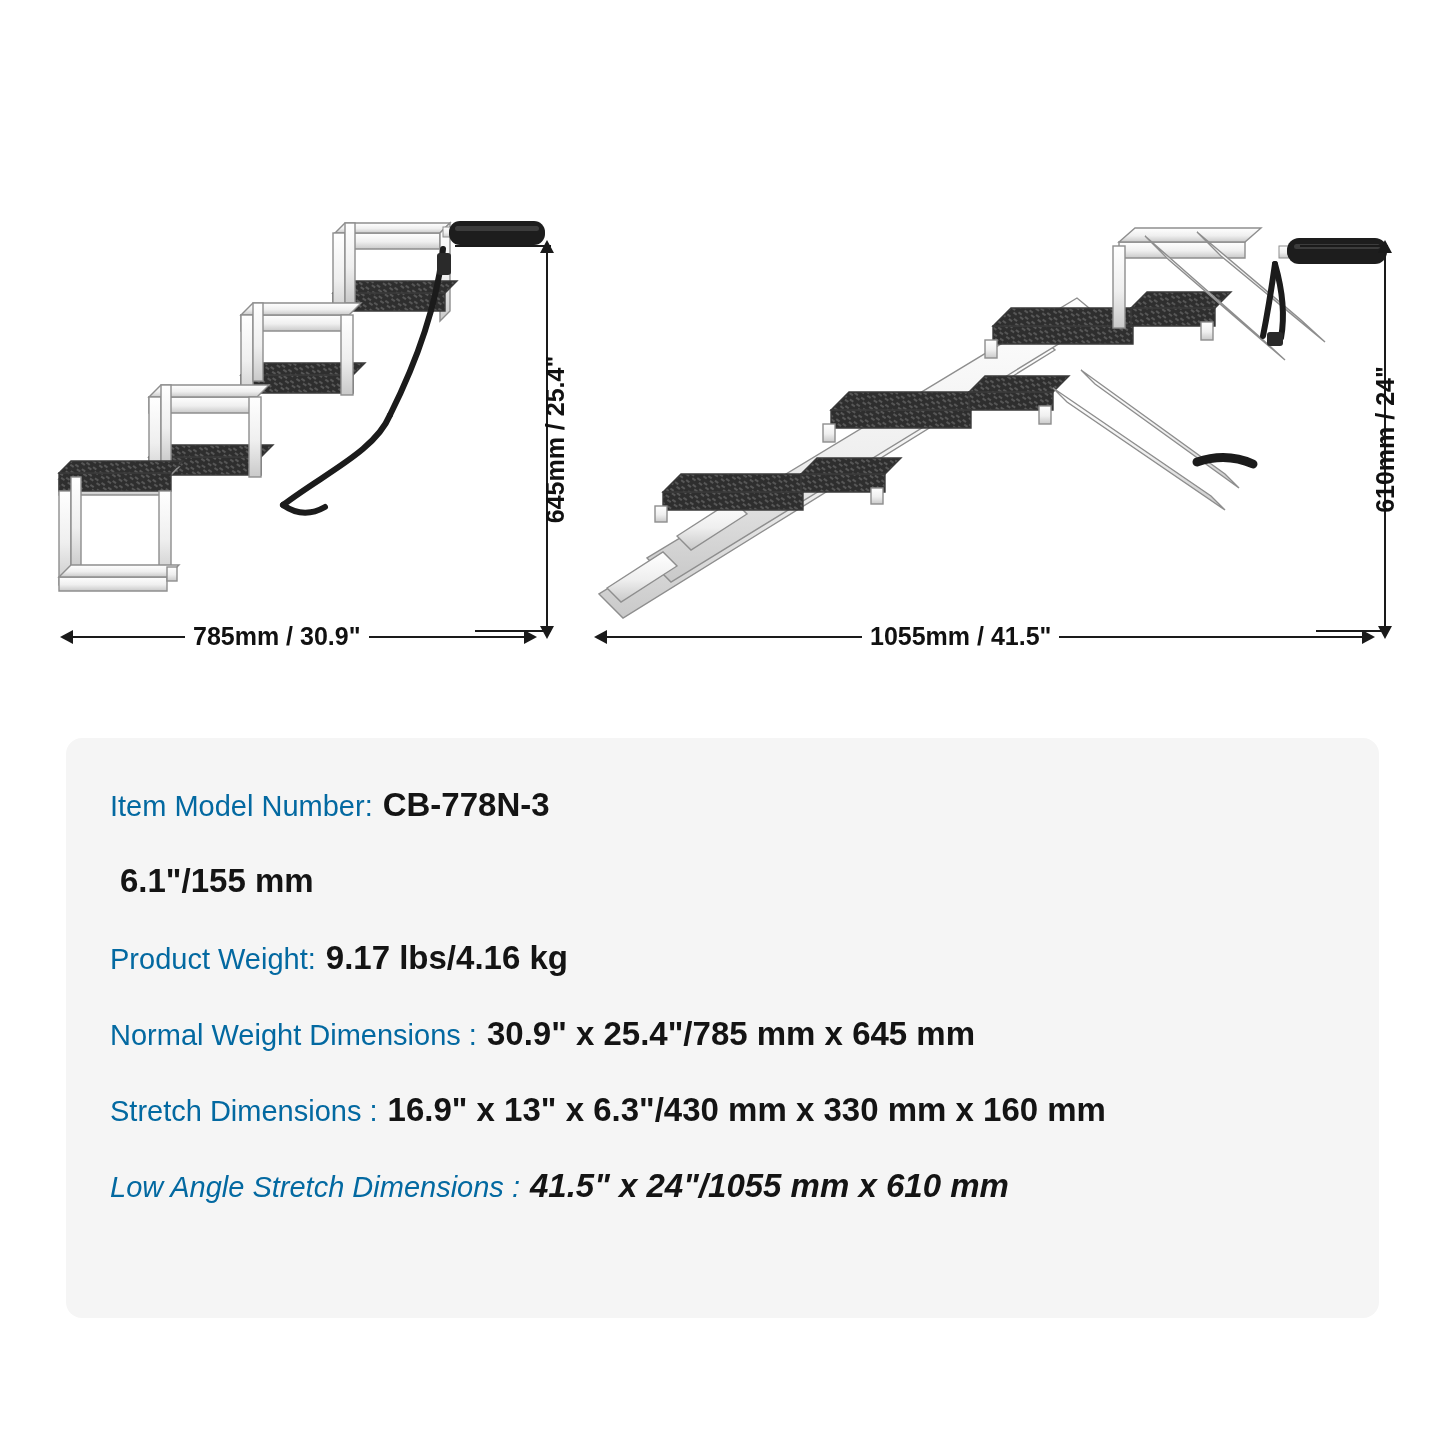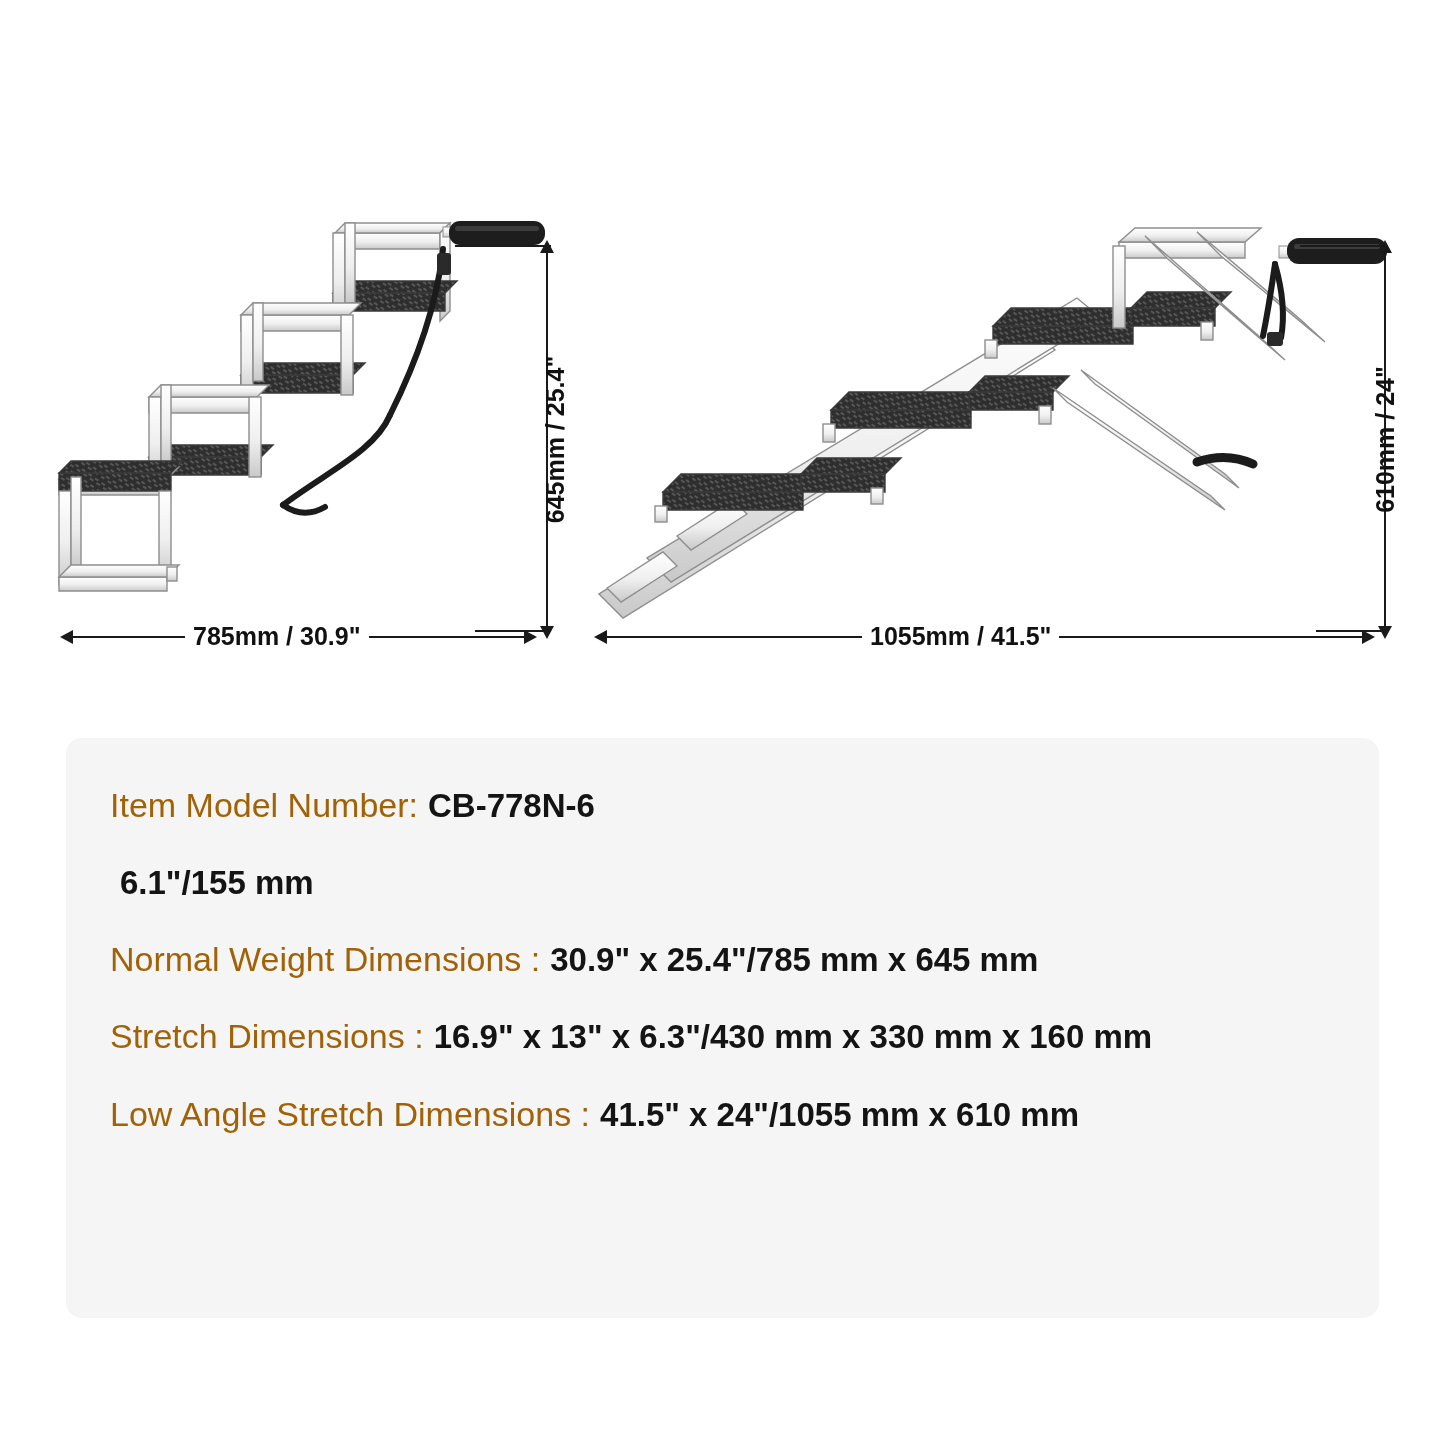--- a/index.html
+++ b/index.html
@@ -90,24 +90,24 @@
     border-radius: 16px;
     box-sizing: border-box;
     padding: 46px 44px 40px 44px;
   }
   .spec-row {
     display: flex;
     align-items: baseline;
     margin-bottom: 35px;
     line-height: 1.25;
   }
-  .spec-row:last-child { margin-bottom: 0; }
+  .spec-row:last-child { margin-bottom: 0; font-style: italic; }
   .spec-key {
-    color: #a16207;
-    font-size: 34px;
+    color: #0369a1;
+    font-size: 29px;
     font-family: "Liberation Sans", sans-serif;
     white-space: nowrap;
   }
   .spec-val {
     color: #141414;
     font-size: 33px;
     font-weight: bold;
     font-family: "Liberation Sans", sans-serif;
     margin-left: 10px;
     white-space: nowrap;
@@ -297,27 +297,31 @@
     <div class="dim-line" style="left:600px; top:636px; width:770px; height:2px;"></div>
     <div class="arrow left" style="left:594px; top:630px;"></div>
     <div class="arrow right" style="left:1362px; top:630px;"></div>
     <div class="dim-label" style="left:862px; top:622px; background:#ffffff; padding:0 8px;">1055mm / 41.5"</div>
   </div>
 
   <div class="spec-panel">
 
     <div class="spec-row">
       <span class="spec-key">Item Model Number:</span>
-      <span class="spec-val">CB-778N-6</span>
+      <span class="spec-val">CB-778N-3</span>
     </div>
 
     <div class="spec-row">
       <span class="spec-val">6.1"/155 mm</span>
     </div>
 
+    <div class="spec-row">
+      <span class="spec-key">Product Weight:</span>
+      <span class="spec-val">9.17 lbs/4.16 kg</span>
+    </div>
 
     <div class="spec-row">
       <span class="spec-key">Normal Weight Dimensions :</span>
       <span class="spec-val">30.9" x 25.4"/785 mm x 645 mm</span>
     </div>
 
     <div class="spec-row">
       <span class="spec-key">Stretch Dimensions :</span>
       <span class="spec-val">16.9" x 13" x 6.3"/430 mm x 330 mm x 160 mm</span>
     </div>

